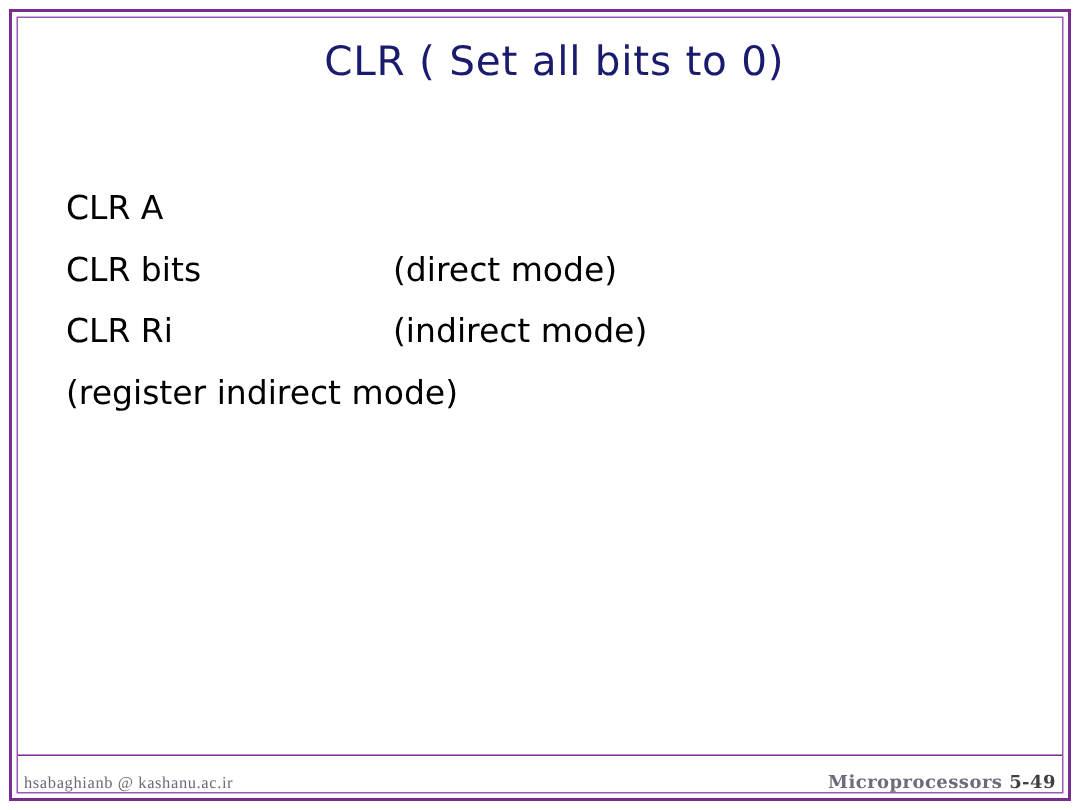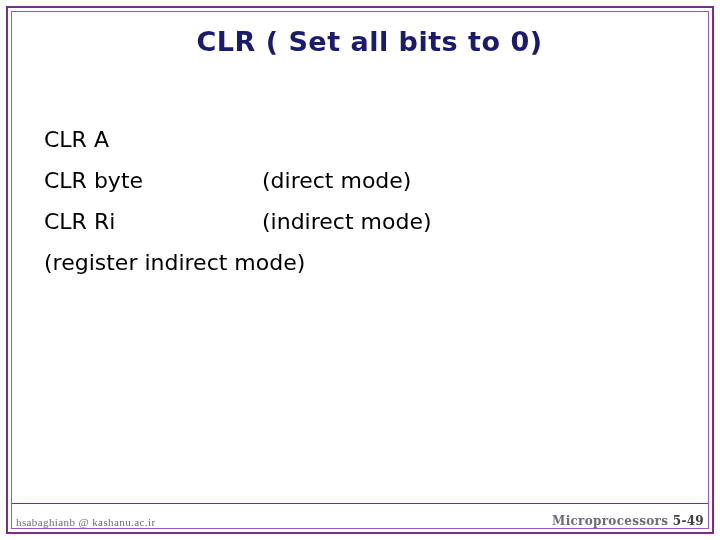--- a/index.html
+++ b/index.html
@@ -40,21 +40,21 @@
     box-sizing: border-box;
   }
   .title {
     position: absolute;
     left: 0;
     right: 0;
     top: 26px;
     text-align: center;
     font-family: "DejaVu Sans", sans-serif;
     font-size: 27px;
-    font-weight: bold;
+    font-weight: normal;
     color: #1a1a6e;
     letter-spacing: 0.5px;
     margin-left: 19px;
   }
   .body-block {
     position: absolute;
     left: 44px;
     top: 127px;
     width: 640px;
   }
@@ -117,21 +117,21 @@
   <div class="title">CLR ( Set all bits to 0)</div>
 
   <div class="body-block">
 
     <div class="body-row">
       <span class="col-left">CLR A</span>
       <span class="col-right"></span>
     </div>
 
     <div class="body-row">
-      <span class="col-left">CLR byte</span>
+      <span class="col-left">CLR bits</span>
       <span class="col-right">(direct mode)</span>
     </div>
 
     <div class="body-row">
       <span class="col-left">CLR Ri</span>
       <span class="col-right">(indirect mode)</span>
     </div>
 
     <div class="body-row">
       <span class="col-right">(register indirect mode)</span>

